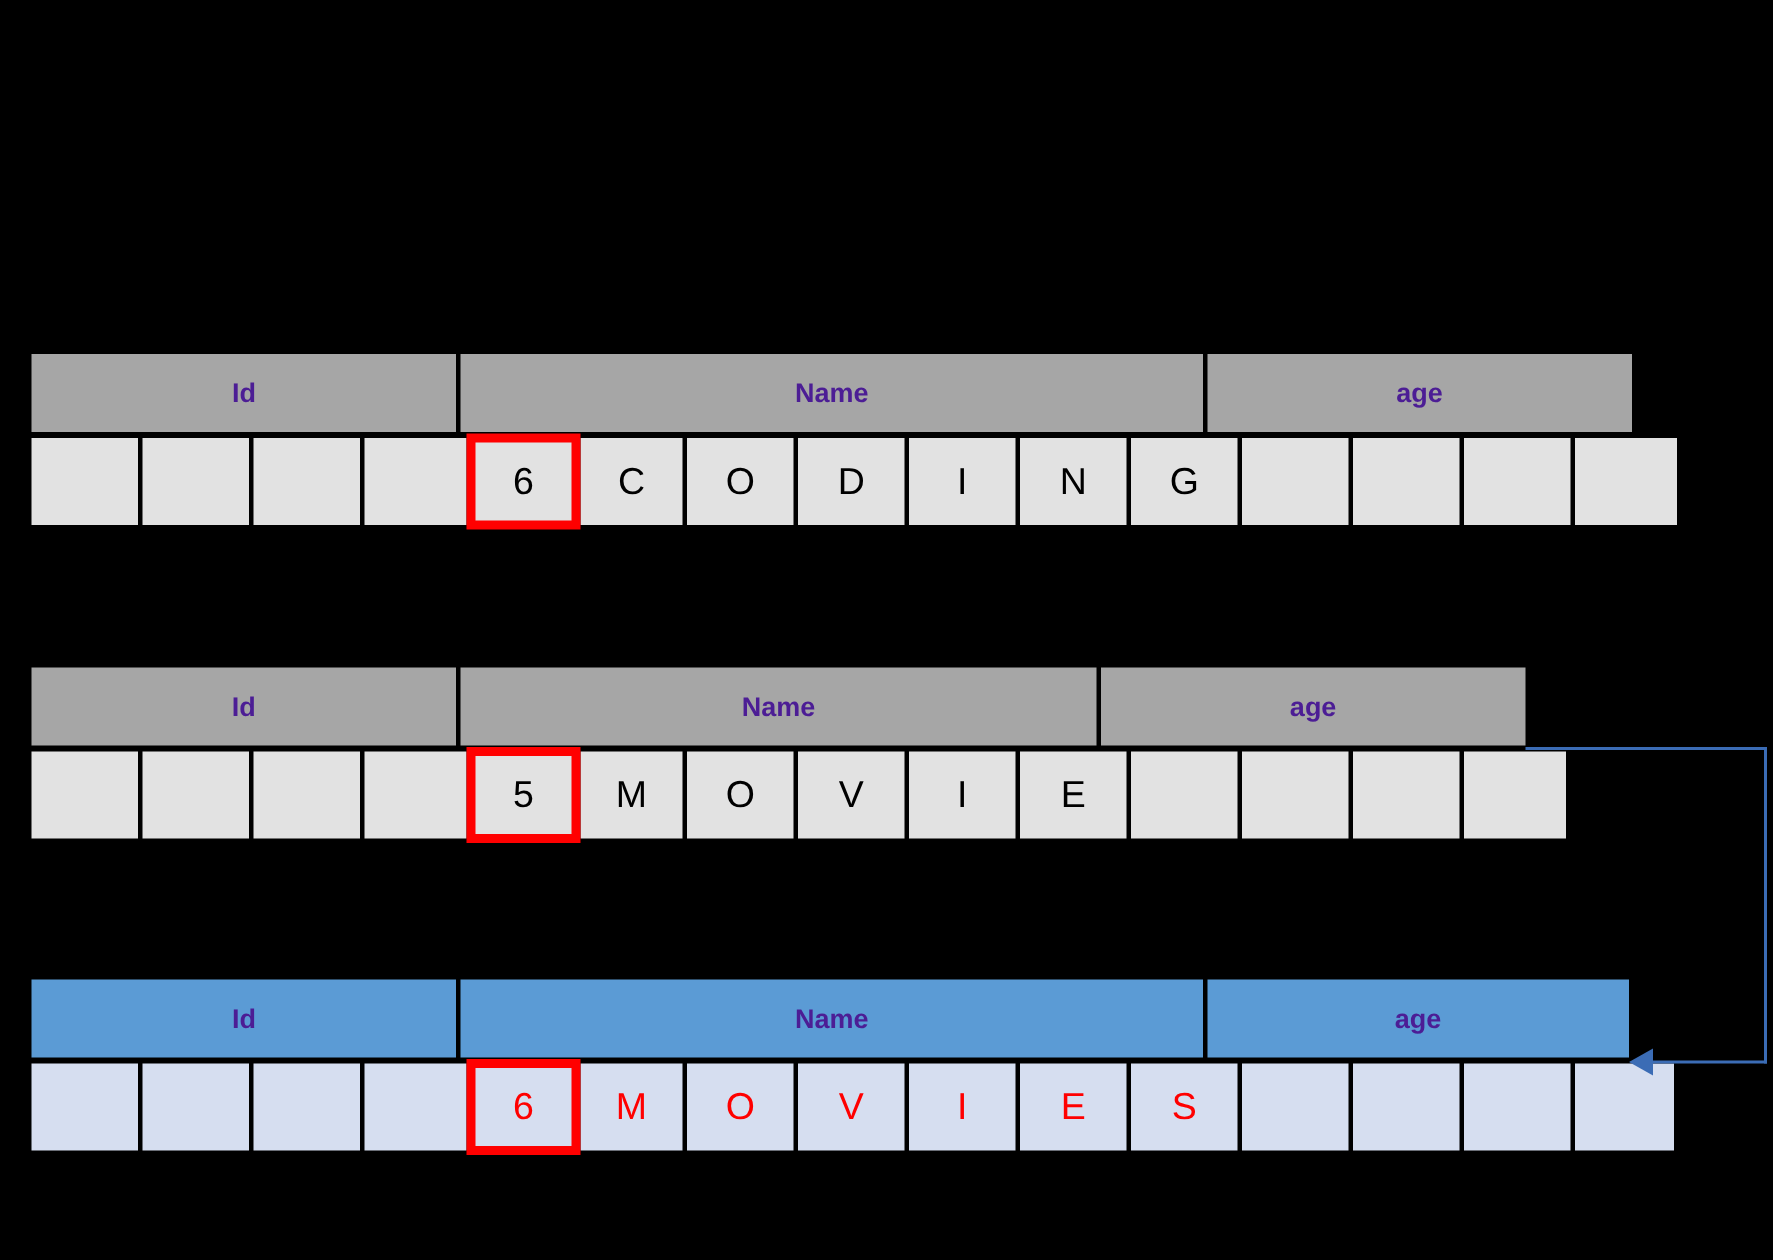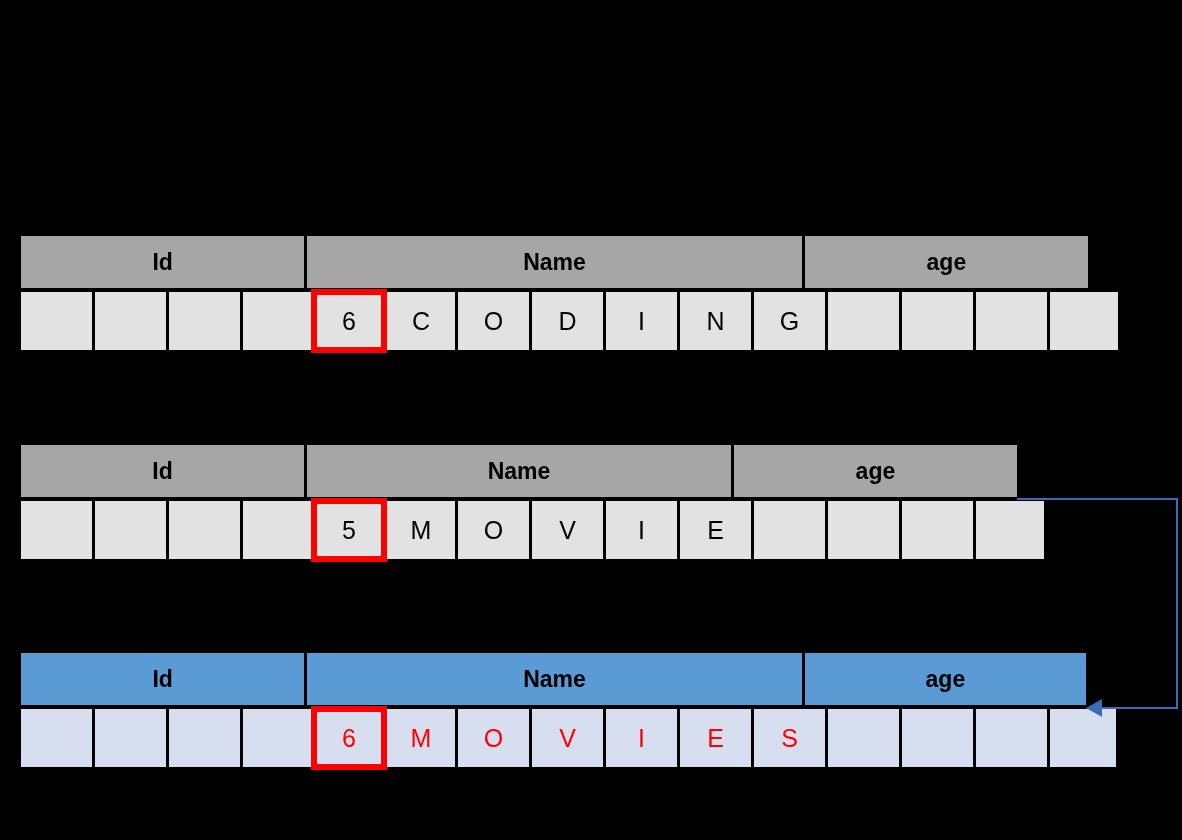--- a/index.html
+++ b/index.html
@@ -25,22 +25,22 @@
     display: flex;
     width: 100%;
     height: 52px;
     gap: 3px;
   }
   .hdr-cell {
     display: flex;
     align-items: center;
     justify-content: center;
     font-weight: bold;
-    font-size: 23px;
-    color: #000000;
+    font-size: 18px;
+    color: #4c1d95;
     box-sizing: border-box;
   }
   .data-row {
     display: flex;
     width: 100%;
     height: 58px;
     gap: 3px;
     margin-top: 4px;
   }
   .cell {

